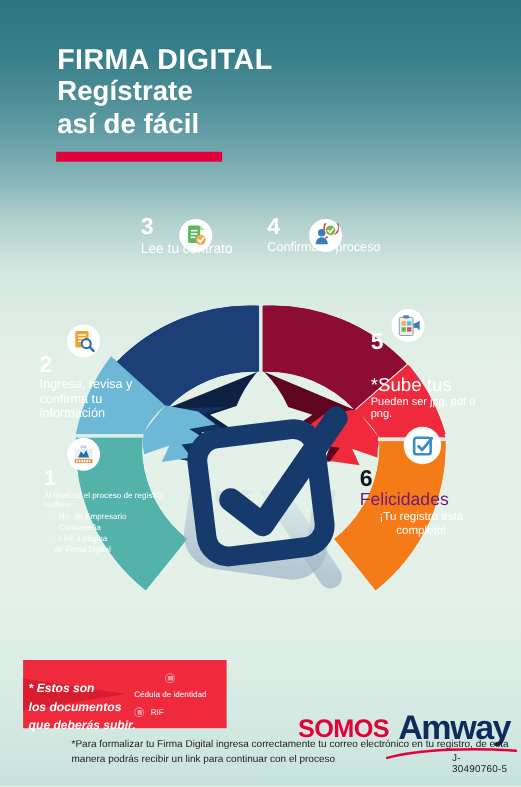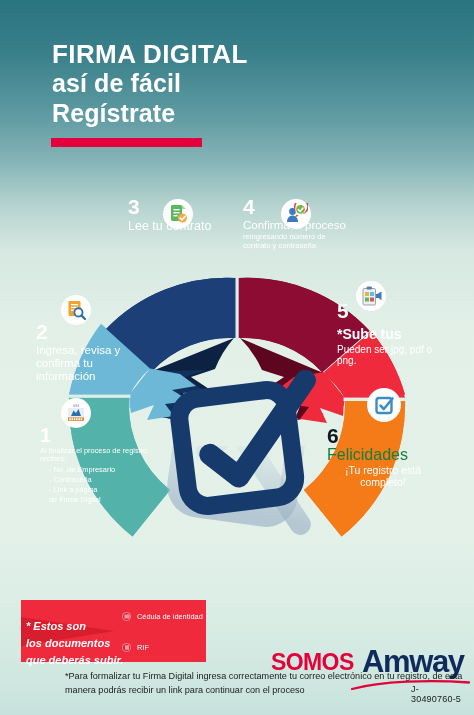--- a/index.html
+++ b/index.html
@@ -71,27 +71,27 @@
 
   
   #step4 { left:243px; top:196px; width:112px; color:#ffffff; }
   #step4 .num { font-size:21px; }
   #step4 .hl { font-size:11.5px; margin-top:2px; }
   #step4 .sub { font-size:7.6px; margin-top:1px; }
 
   
   #step5 { left:337px; top:300px; width:96px; color:#ffffff; text-align:left;}
   #step5 .num { font-size:21px; }
-  #step5 .hl { font-size:14px; margin-top:6px;font-weight:bold; }
+  #step5 .hl { font-size:17px; margin-top:19px; }
   #step5 .sub { font-size:10px; margin-top:1px; }
 
   
   #step6 { left:327px; top:425px; width:112px; color:#111820; }
   #step6 .num { font-size:21px; color:#111820; }
-  #step6 .hl { font-size:16px; color:#15803d; margin-top:0px; }
+  #step6 .hl { font-size:16px; color:#701a75; margin-top:0px; }
   #step6 .sub { font-size:10.5px; color:#ffffff; margin-top:1px; text-align:center; }
 
   
   #step2 { left:36px; top:321px; width:110px; color:#ffffff; }
   #step2 .num { font-size:21px; }
   #step2 .hl { font-size:11.5px; margin-top:2px; }
 
   
   #step1 { left:40px; top:425px; width:112px; color:#ffffff; }
   #step1 .num { font-size:20px; }
@@ -118,21 +118,21 @@
   }
   #callout-text {
     position:absolute; left:5px; top:18px;
     font-size:11px; font-weight:bold; color:#ffffff;
     line-height:1.55; z-index:2;font-style:italic;
   }
   .legend-row {
     position:absolute; z-index:2;
     display:flex; align-items:center; gap:6px;
   }
-  #legend1 { left:101px; top:12px; }
+  #legend1 { left:101px; top:12px;flex-direction:column; }
   #legend2 { left:101px; top:43px; }
   .legend-label {
     font-size:7.4px; color:#ffffff;
   }
   .legend-dot {
     width:9px; height:9px; border-radius:50%;
     border:1px solid rgba(255,255,255,.45);
     background:#e01f30;
     display:flex;align-items:center;justify-content:center;
   }
@@ -163,22 +163,22 @@
   }
 </style>
 </head>
 <body>
 
 <div id="bg"></div>
 
 <div id="header">
   <div id="title-block">
     <div class="t1">FIRMA DIGITAL</div>
+    <div class="t2">Regístrate</div>
     <div class="t2">así de fácil</div>
-    <div class="t2">Regístrate</div>
   </div>
   <div id="title-rule"></div>
 </div>
 
 <div id="wheel">
 <svg width="448" height="435" viewBox="0 0 448 435" xmlns="http://www.w3.org/2000/svg">
   <defs>
     <linearGradient id="refl" x1="0" y1="0" x2="0" y2="1">
       <stop offset="0%" stop-color="#97aec4" stop-opacity="0.62"></stop>
       <stop offset="55%" stop-color="#aec2d2" stop-opacity="0.36"></stop>
@@ -385,21 +385,20 @@
 </div>
 
 <div class="step" id="step3">
   <div class="num">3</div>
   <div class="hl">Lee tu contrato</div>
 </div>
 
 <div class="step" id="step4">
   <div class="num">4</div>
   <div class="hl">Confirma el proceso</div>
-  <div class="sub">reingresando número de contrato y contraseña</div>
 </div>
 
 <div class="step" id="step5">
   <div class="num">5</div>
   <div class="hl">*Sube tus</div>
   <div class="sub">Pueden ser jpg, pdf o png.</div>
 </div>
 
 <div class="step" id="step6">
   <div class="num">6</div>

